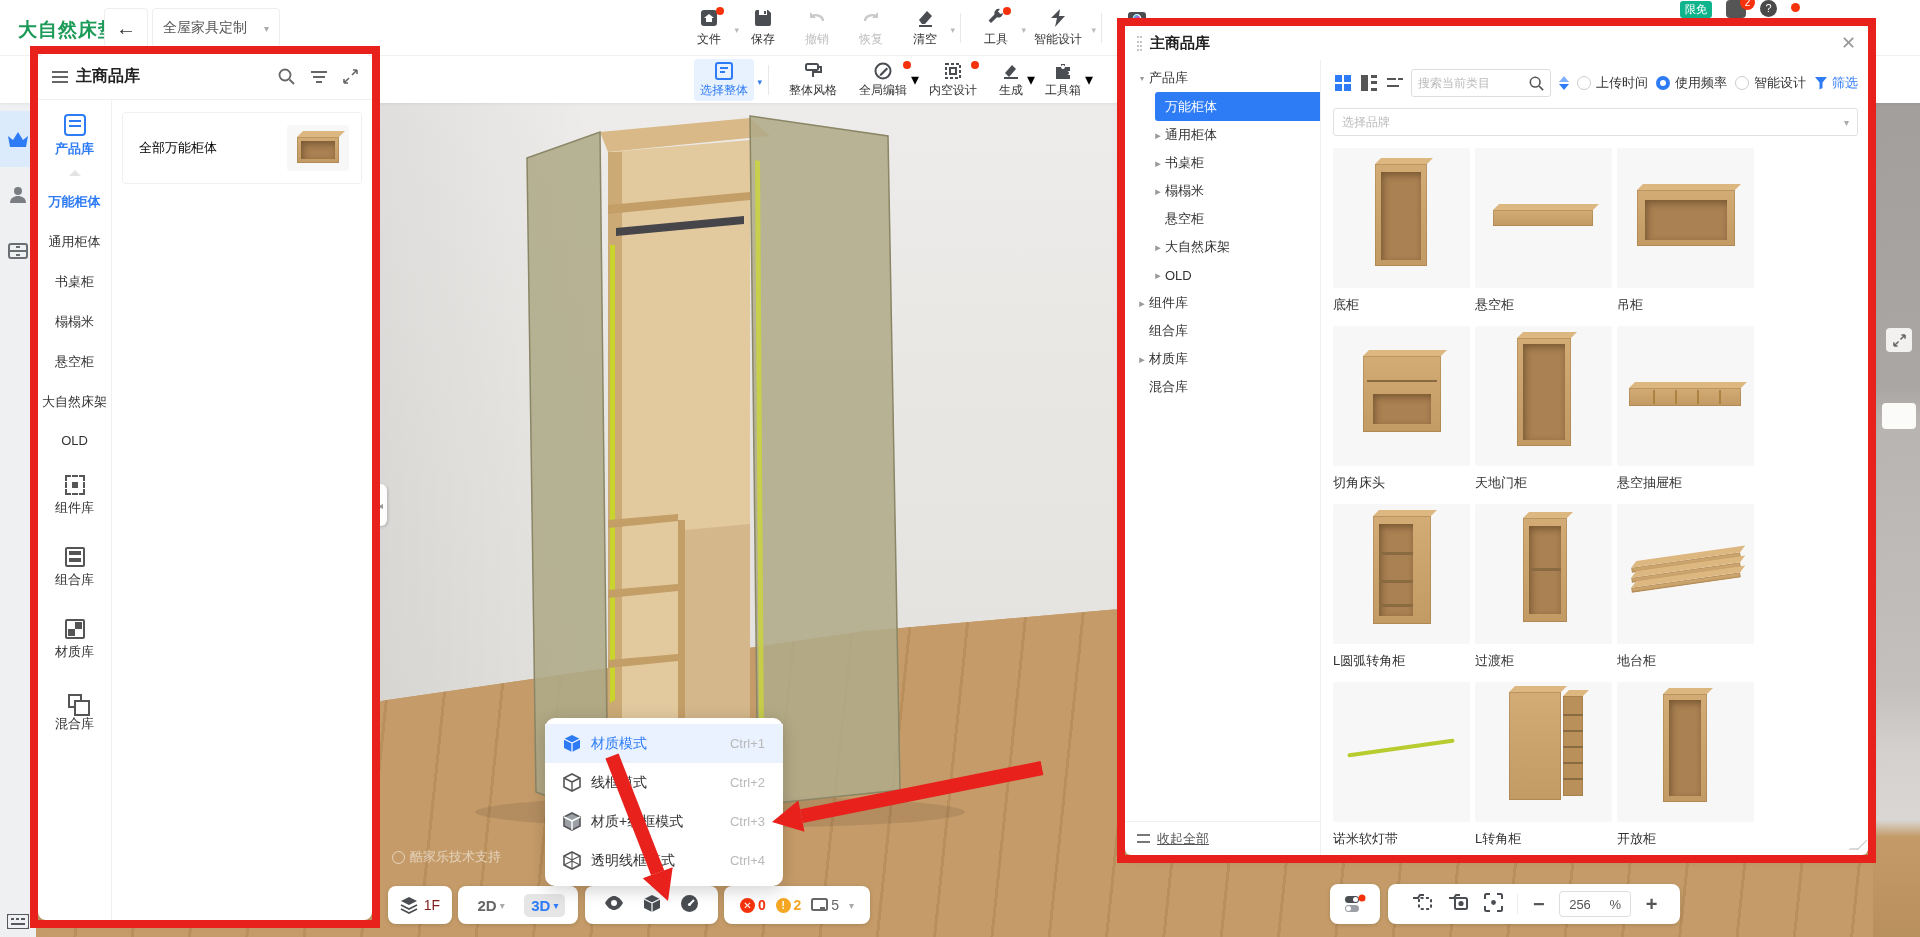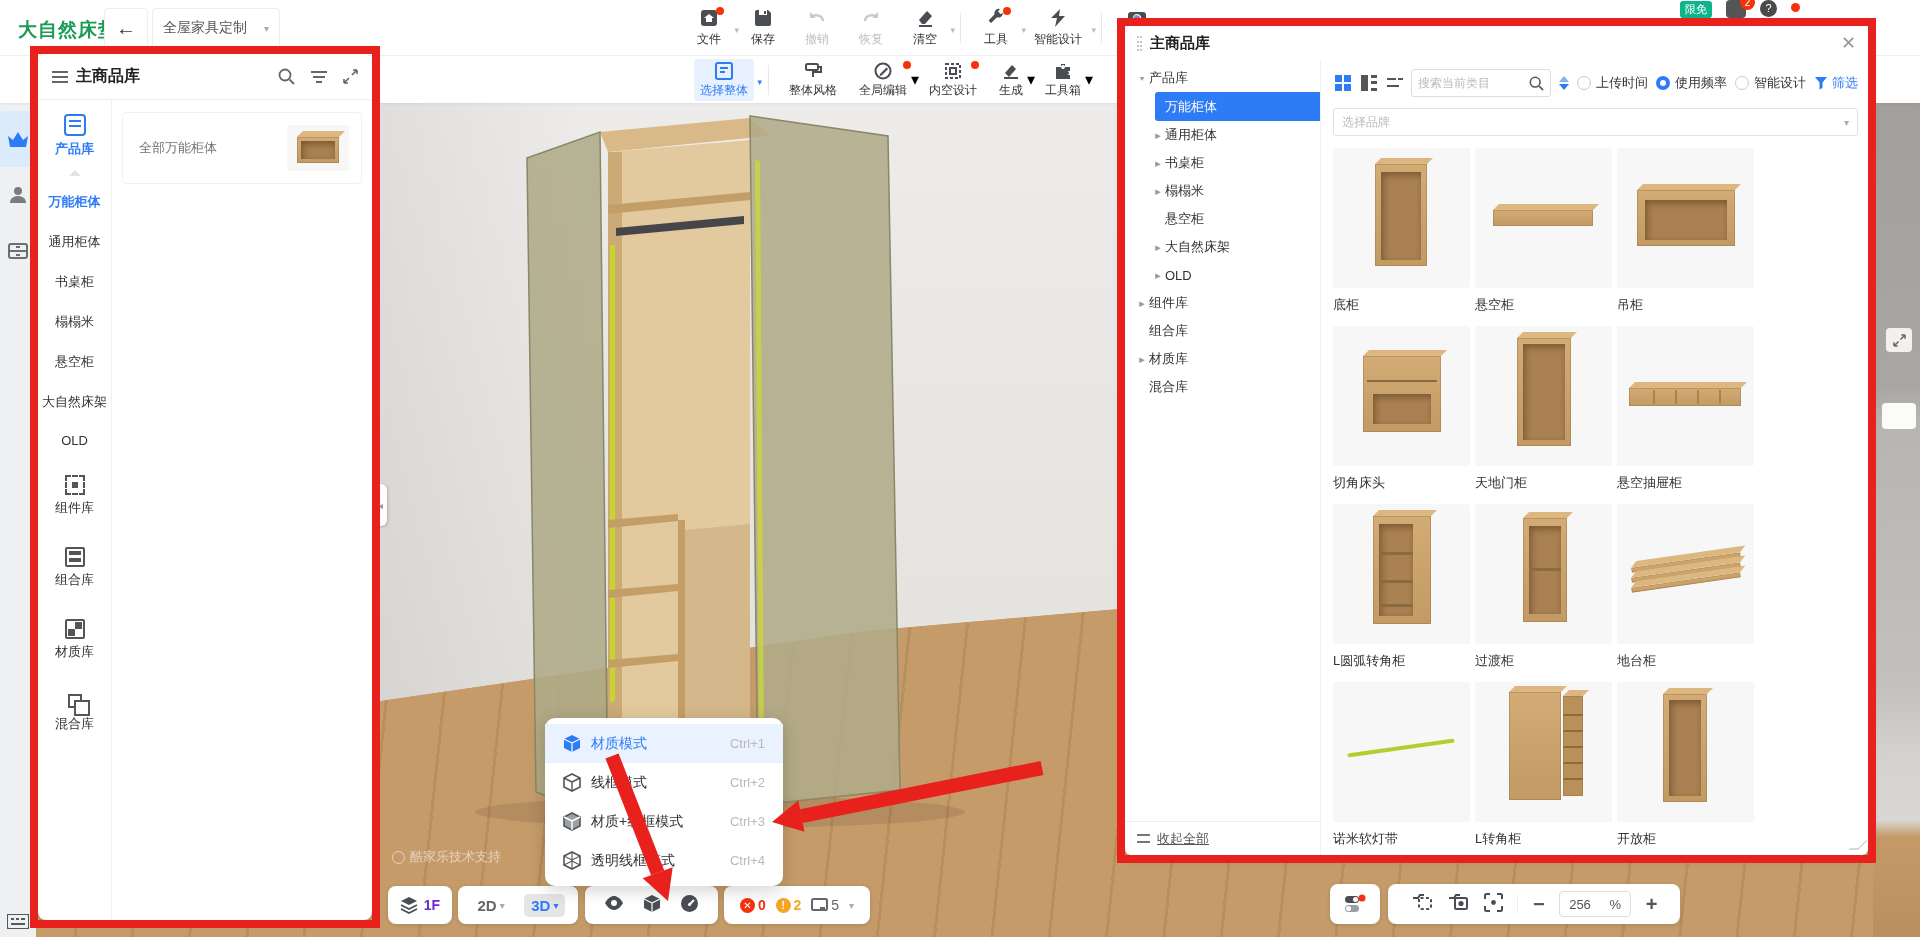--- a/index.html
+++ b/index.html
@@ -79,21 +79,21 @@
   .ic-comp { width:20px; height:20px; border:2px dashed #555; position:relative; }
   .ic-comp:after { content:""; position:absolute; left:5px; top:5px; width:6px; height:6px; background:#555; }
   .ic-combo { width:20px; height:20px; border:2px solid #555; border-radius:2px; position:relative; }
   .ic-combo:after { content:""; position:absolute; left:2px; top:2px; width:12px; height:4px; background:#555; box-shadow:0 7px 0 #555; }
   .ic-mat { width:20px; height:20px; border:2px solid #555; border-radius:2px; position:relative; }
   .ic-mat:after { content:""; position:absolute; right:1px; top:1px; width:7px; height:7px; background:#555; box-shadow:-7px 7px 0 #555; }
   .ic-mix { width:14px; height:14px; border:2px solid #555; position:relative; margin:3px; }
   .ic-mix:after { content:""; position:absolute; left:4px; top:4px; width:12px; height:12px; border:2px solid #555; background:#fff; }
   .lp-content { flex:1; padding:12px 10px; }
   .lp-item { height:72px; border:1px solid #f0f0f0; border-radius:4px; display:flex; align-items:center; justify-content:space-between; padding:0 12px 0 16px; cursor:pointer; }
-  .lp-item .lab { font-size:13px; color:#737373; }
+  .lp-item .lab { font-size:13px; color:#000000; }
   .mini-thumb { position:relative; width:62px; height:46px; background:#f7f7f7; border-radius:3px; }
 
   
   .wf { position:absolute; background:linear-gradient(180deg,#d2ab75,#c29a63); box-shadow:inset 0 0 0 1px rgba(120,85,40,.25); }
   .wf:before { content:""; position:absolute; top:-6px; left:3px; width:100%; height:6px; background:#ddb780; transform:skewX(-45deg); }
   .inset { position:absolute; background:#a98152; box-shadow:inset 2px 3px 7px rgba(60,35,10,.45); }
   .shelf-ln { position:absolute; background:#8a6a40; }
   .vdiv-ln { position:absolute; background:#a9833f; }
   .led-strip { position:absolute; background:#b8cc2f; border-radius:2px; }
 
@@ -136,21 +136,21 @@
   .brandrow { margin-top:10px; height:28px; border:1px solid #e0e0e0; border-radius:3px; display:flex; align-items:center; justify-content:space-between; padding:0 8px; color:#bbb; font-size:12px; cursor:pointer; }
   .pgrid { margin-top:12px; display:grid; grid-template-columns:repeat(3,137px); grid-auto-rows:178px; column-gap:5px; }
   .card { cursor:pointer; }
   .thumb { position:relative; width:137px; height:140px; background:#f7f7f7; border-radius:2px; overflow:hidden; }
   .plabel { margin-top:8px; font-size:13px; color:#333; }
   .resize-corner { position:absolute; right:4px; bottom:4px; width:12px; height:12px; border-right:2px solid #ccc; border-bottom:2px solid #ccc; transform:skew(-45deg) scale(.8); }
 
   
   .bargrp { position:absolute; background:#fff; border-radius:8px; box-shadow:0 1px 4px rgba(0,0,0,.15); display:flex; align-items:center; z-index:10; }
   .g1 { left:388px; top:886px; width:64px; height:38px; justify-content:center; gap:6px; }
-  .g1 .floorlab { font-size:14px; font-weight:bold; color:#6d28d9; position:relative; }
+  .g1 .floorlab { font-size:14px; font-weight:normal; color:#7f1d1d; position:relative; }
   .g2 { left:458px; top:886px; width:120px; height:38px; justify-content:space-evenly; }
   .modebtn { display:flex; align-items:center; gap:3px; font-size:15px; font-weight:bold; color:#666; cursor:pointer; padding:3px 7px; border-radius:5px; }
   .modebtn.active { color:#2e7bf6; background:#e5e5e5; }
   .g3 { left:585px; top:886px; width:133px; height:38px; justify-content:space-evenly; }
   .g4 { left:724px; top:886px; width:146px; height:38px; justify-content:space-evenly; padding:0 6px; }
   .issue { display:flex; align-items:center; gap:3px; font-size:14px; font-weight:bold; }
   .issue.err { color:#f5320c; }
   .issue.warn { color:#f5a623; }
   .issue.pan { color:#666; font-weight:normal; }
   .cic { width:15px; height:15px; border-radius:50%; color:#fff; font-size:10px; line-height:15px; text-align:center; font-weight:bold; }

